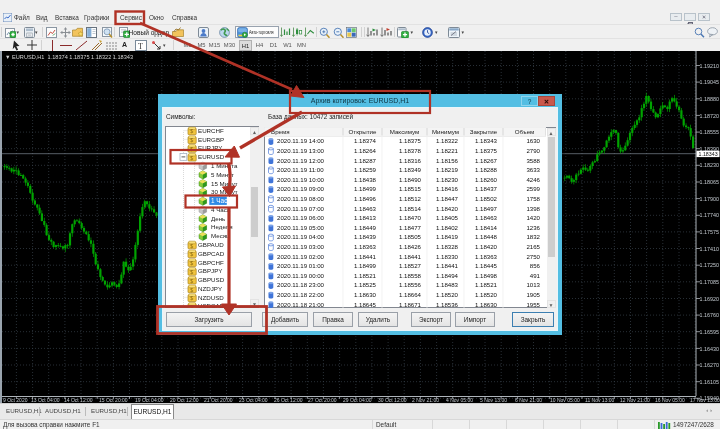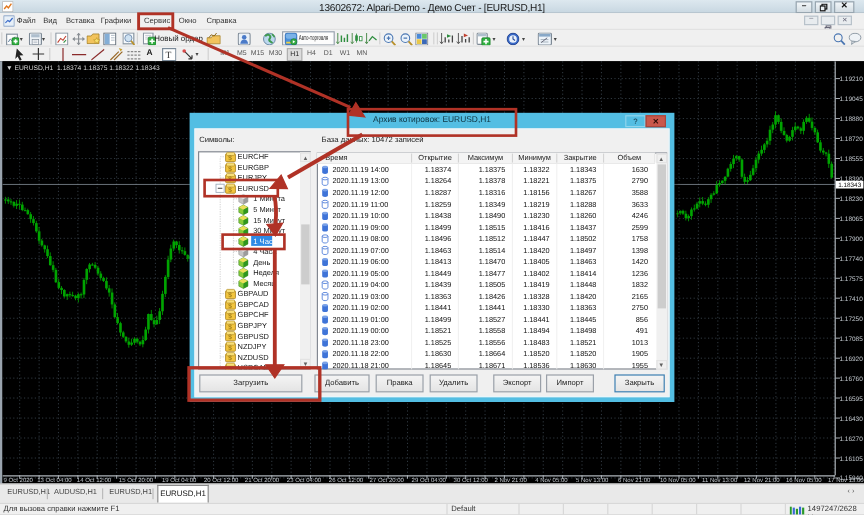--- a/index.html
+++ b/index.html
@@ -36,33 +36,20 @@
 #closebtn { position:absolute; left:380px; top:2px; width:17px; height:10px; background:#c9584c; color:#2a0a06; font-size:6.5px; font-weight:bold; text-align:center; line-height:9px; border:1px solid #a8463c; }
 #treebox { position:absolute; left:165px; top:126px; width:94px; height:182px; background:#fff; border:1px solid #828790; }
 #tablebox { position:absolute; left:264px; top:127px; width:292px; height:181px; background:#fff; border:1px solid #828790; }
 .vscroll { position:absolute; background:#f0f0f0; }
 .vthumb { position:absolute; background:#cdcdcd; }
 .varrow { position:absolute; width:100%; text-align:center; color:#606060; font-size:5px; background:#f0f0f0; border:1px solid #e3e3e3; }
 #loadbtn { left:166px; top:312px; width:86px; }
 </style></head>
 <body>
 <div id="page">
-<div class="abs" id="titlebar">
- <svg style="position:absolute;left:2px;top:1px" width="9" height="9">
-        <rect width="9" height="9" fill="#fff" stroke="#aaa"></rect>
-        <path d="M1.5 6.5l2-2.5 1.5 1.5 2.5-3.5" stroke="#e07820" stroke-width="1.2" fill="none"></path>
-      </svg>
- <div class="t">13602672: Alpari-Demo - Демо Счет - [EURUSD,H1]</div>
- <div class="wbtn" style="left:663px">–</div>
- <div class="wbtn" style="left:679px"><svg width="7" height="7" style="margin-top:1px">
-          <rect x="2" y="0.5" width="4" height="4" fill="none" stroke="#111"></rect>
-          <rect x="0.5" y="2" width="4" height="4" fill="#e8eef2" stroke="#111"></rect>
-        </svg></div>
- <div class="wbtn" style="left:695px;width:17px">✕</div>
-</div>
 <div class="abs" id="menubar">
  <svg style="position:absolute;left:3px;top:2px" width="9" height="9">
         <rect width="9" height="9" fill="#e8f0f8" stroke="#6a8ab8"></rect>
         <path d="M1.5 6l2-2 1.5 1 2.5-3" stroke="#3a6ac8" fill="none"></path>
       </svg>
  <span style="left:14px">Файл</span>
       <span style="left:36px">Вид</span>
       <span style="left:55px">Вставка</span>
  <span style="left:84px">Графики</span>
       <span style="left:120px">Сервис</span>

